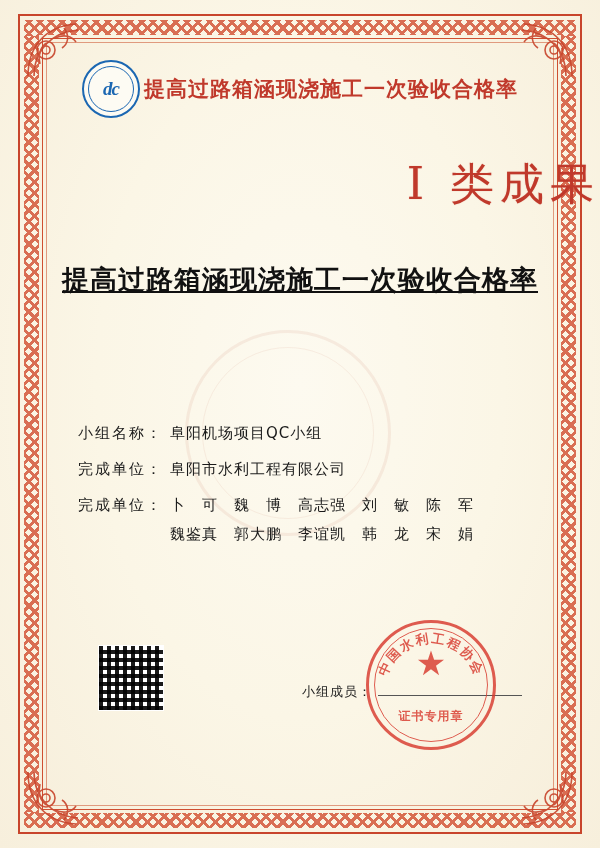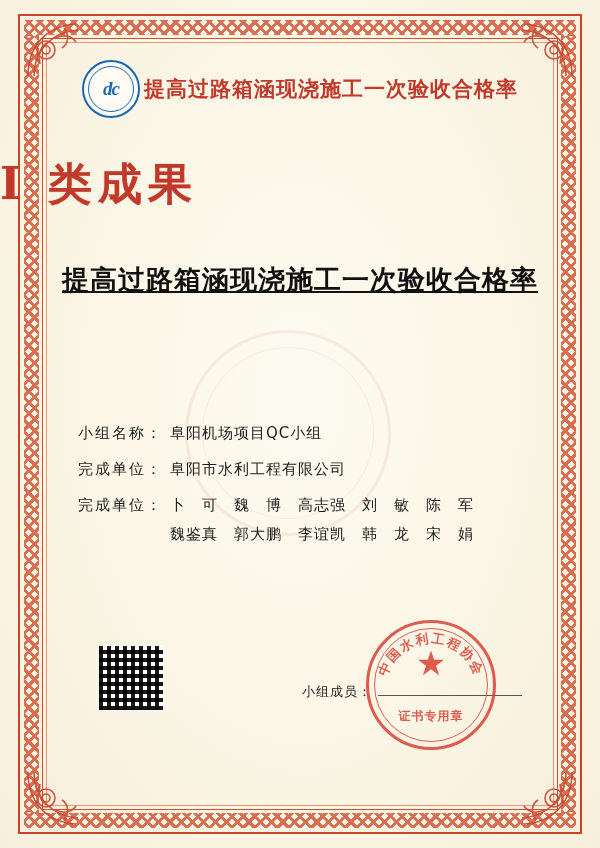--- a/index.html
+++ b/index.html
@@ -113,24 +113,24 @@
     font-weight: bold;
     letter-spacing: 1px;
     font-family: "DejaVu Sans", sans-serif;
     white-space: nowrap;
   }
 
   
   .grade {
     position: absolute;
     left: 0; right: 0; top: 155px;
-    text-align: left;
+    text-align: right;
     color: #c0392b;
     font-size: 44px;
-    font-weight: bold;
+    font-weight: normal;
     letter-spacing: 6px;
     font-family: "DejaVu Serif", serif;
     text-shadow: 0 0 1px rgba(192,57,43,.4);
   }
 
   
   .main-title {
     position: absolute;
     left: 62px; right: 62px; top: 252px;
     text-align: right;

